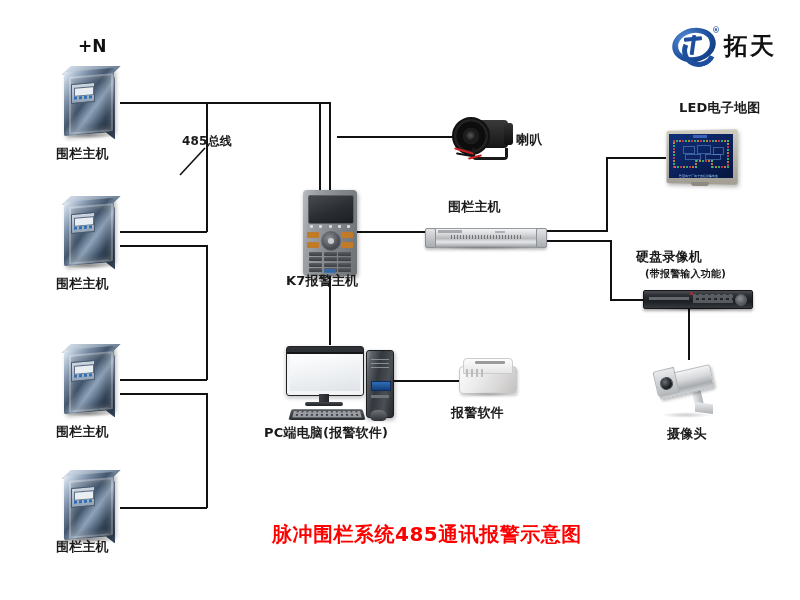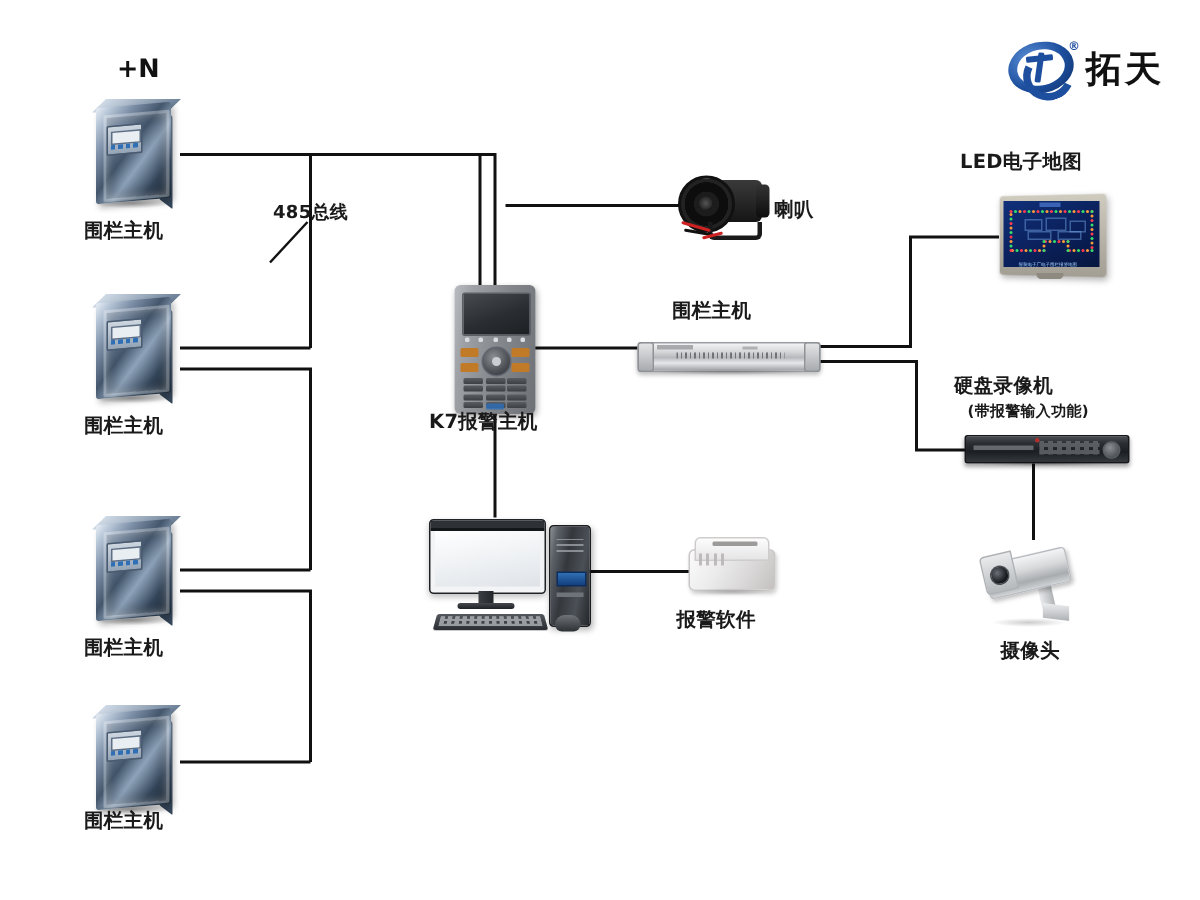--- a/index.html
+++ b/index.html
@@ -475,21 +475,21 @@
     <div class="cone"></div>
     <div class="bracket"></div>
     <div class="wire">
         <b class="r"></b>
         <b class="k"></b>
         <b class="r2"></b>
       </div>
   </div>
   <div class="label" style="left:516px;top:131px;">喇叭</div>
 
-  <div class="label" style="left:640px;top:99px;">LED电子地图</div>
+  <div class="label" style="left:679px;top:99px;">LED电子地图</div>
   <div class="ledmap" style="left:665px;top:130px;">
     <div class="frame"></div>
     <div class="screen" id="ledmap-screen">
       <div class="hdr"></div>
       <div class="cap">智慧电子厂电子围栏报警地图</div>
     <div class="dot" style="left: 4px; top: 6px; background: rgb(255, 59, 82);"></div>
         <div class="dot" style="left: 7px; top: 6px; background: rgb(54, 224, 106);"></div>
         <div class="dot" style="left: 10px; top: 6px; background: rgb(255, 154, 59);"></div>
         <div class="dot" style="left: 13px; top: 6px; background: rgb(255, 59, 82);"></div>
         <div class="dot" style="left: 16px; top: 6px; background: rgb(54, 224, 106);"></div>
@@ -597,24 +597,26 @@
     <div class="neck"></div>
     <div class="foot"></div>
     <div class="kb"></div>
     <div class="tower">
         <div class="bays"></div>
         <div class="disp"></div>
         <div class="slot"></div>
       </div>
     <div class="mouse"></div>
   </div>
+  <div class="label" style="left:264px;top:424px;">PC端电脑(报警软件)</div>
 
   <div class="prn" style="left:459px;top:356px;">
     <div class="base"></div>
     <div class="top"></div>
     <div class="slot"></div>
     <div class="btns"></div>
     <div class="shadow"></div>
   </div>
   <div class="label" style="left:451px;top:404px;">报警软件</div>
 
+  <div class="title" style="left:272px;top:521px;">脉冲围栏系统485通讯报警示意图</div>
 
 </div>
 
 </body></html>

